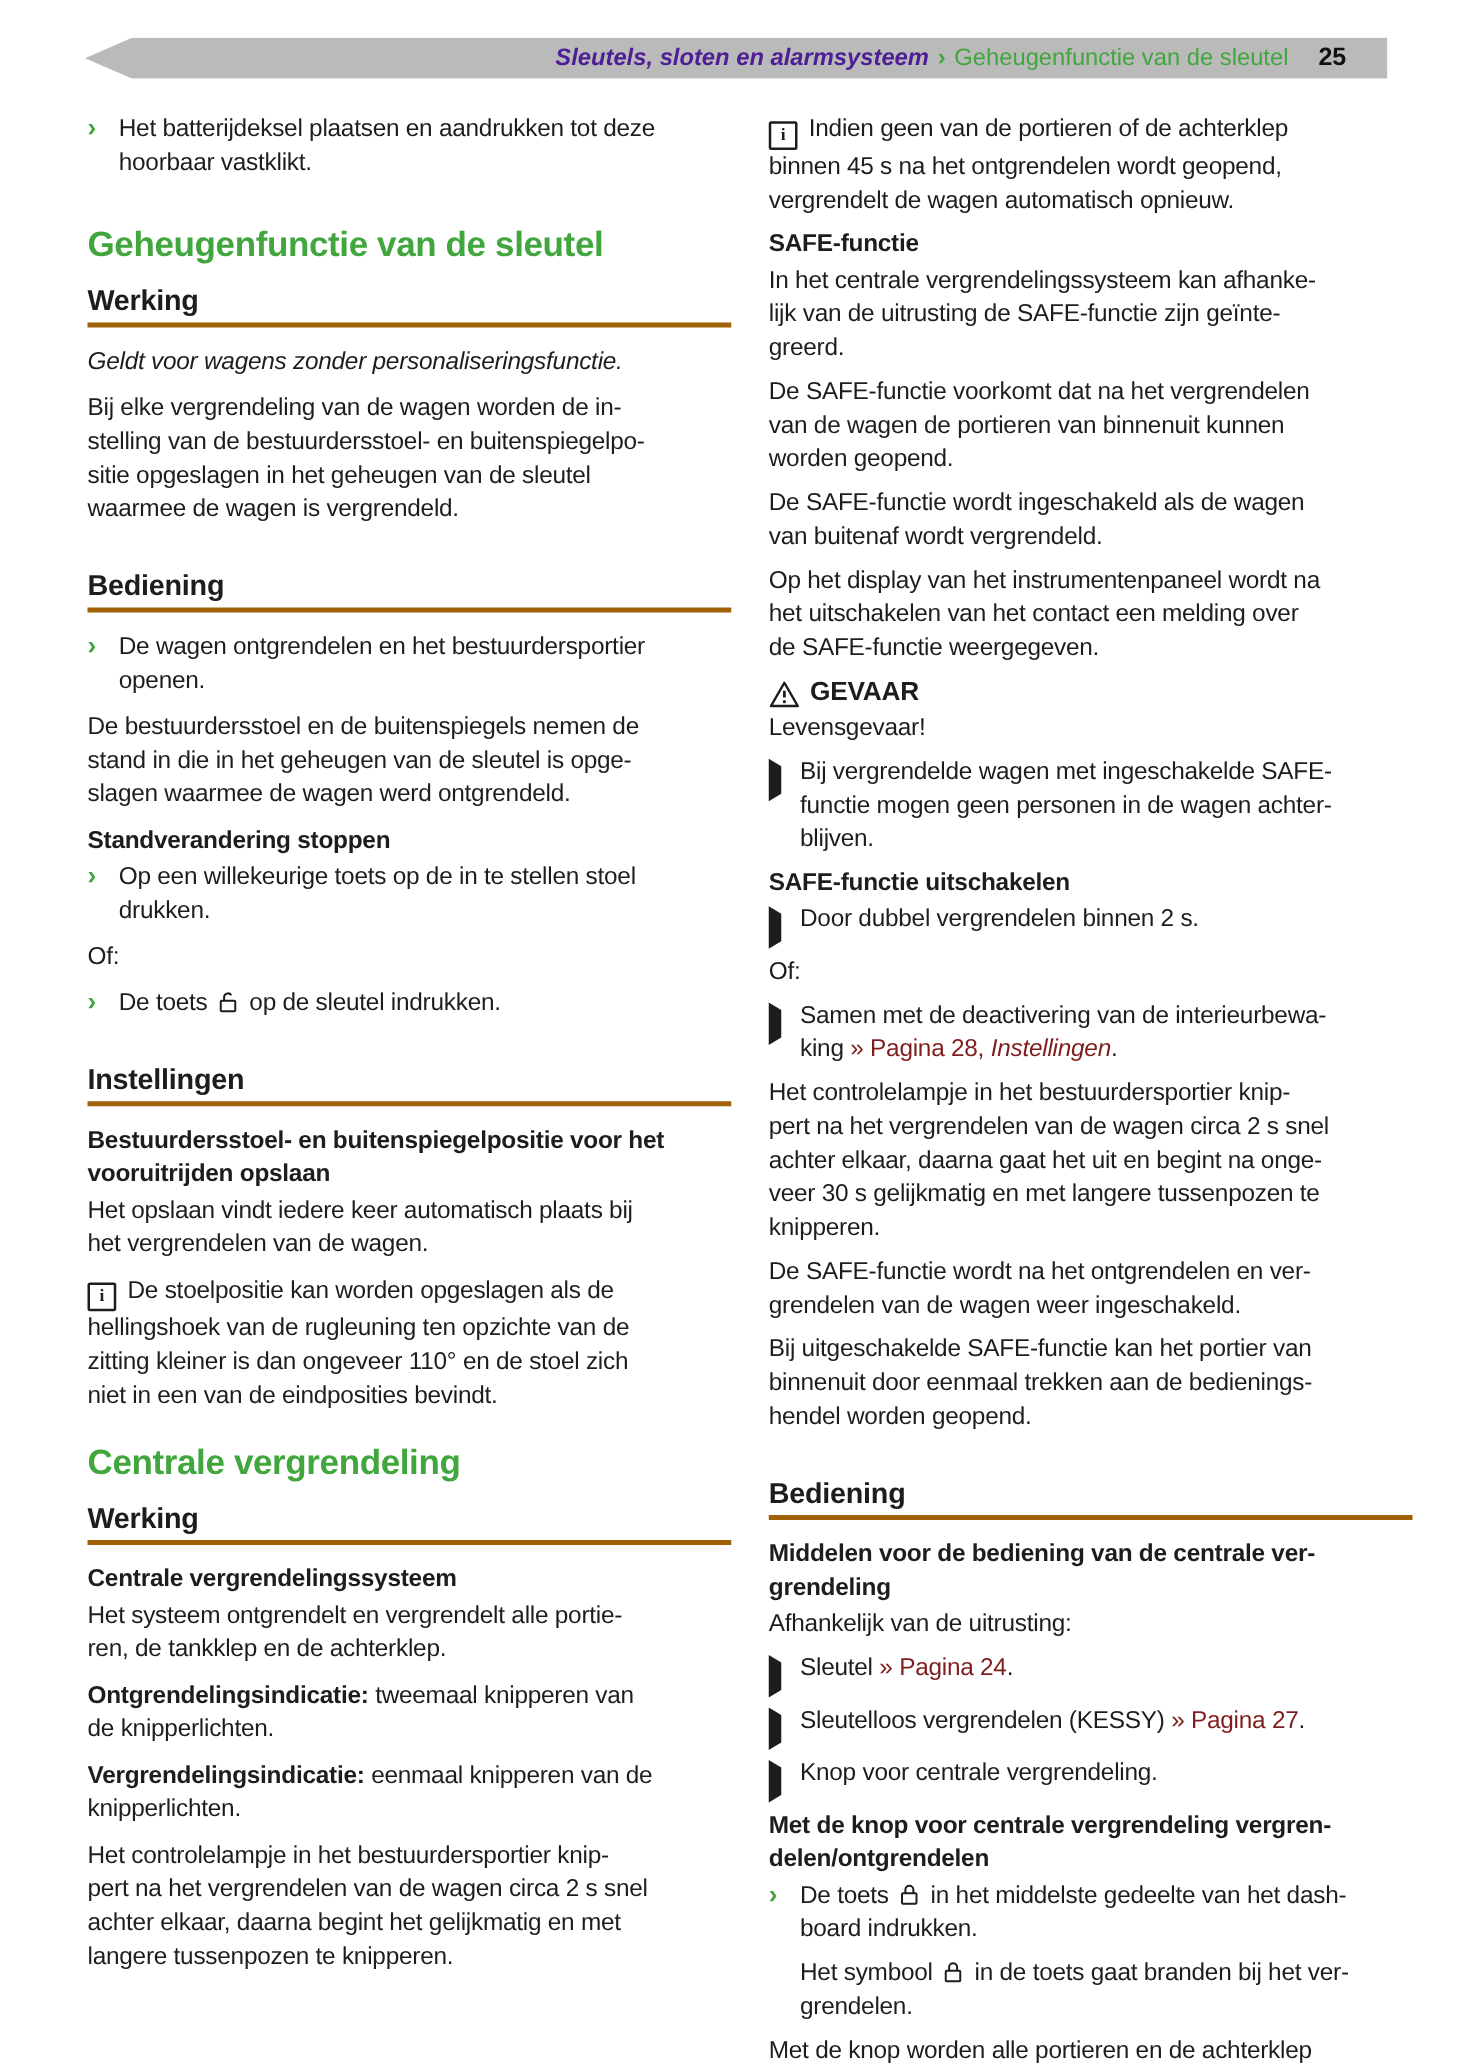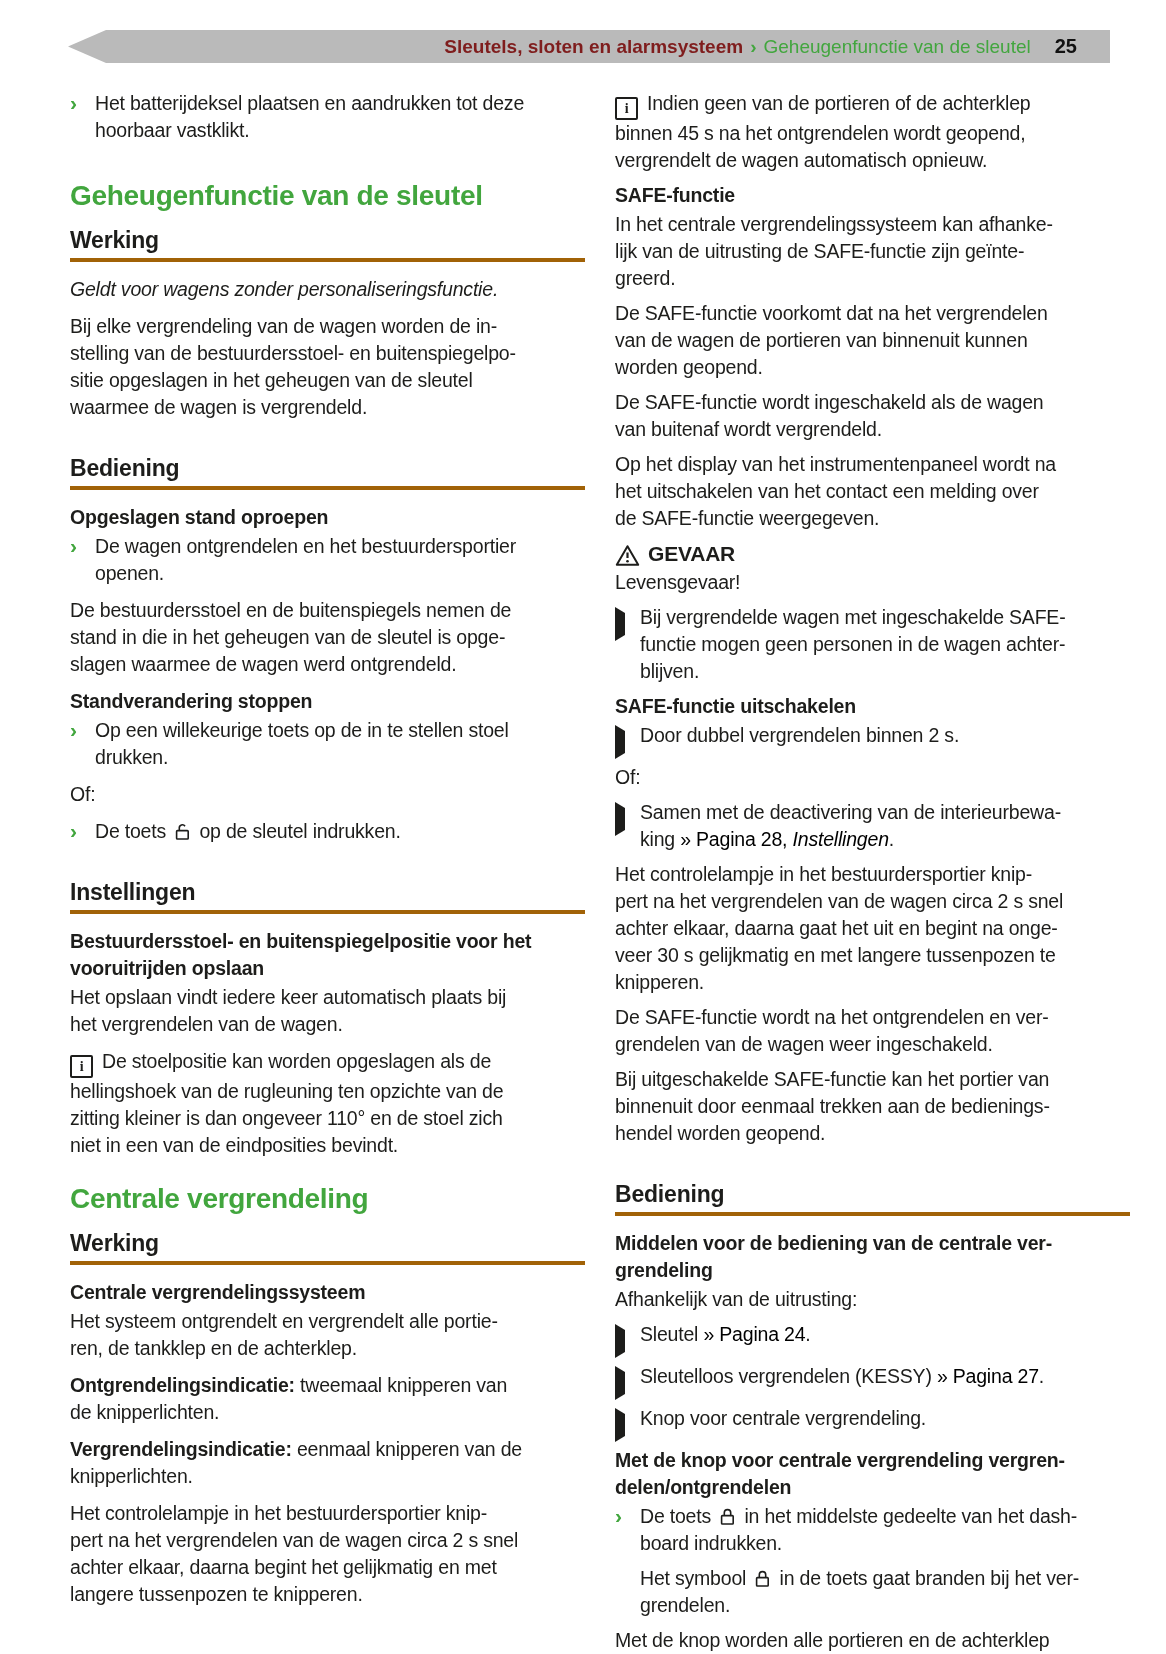--- a/index.html
+++ b/index.html
@@ -9,21 +9,21 @@
     color:#1d1d1b;
   }
   .headerbar{
     position:absolute;left:68px;top:30px;width:1042px;height:33px;
     background:#bababa;
     clip-path:polygon(38px 0,100% 0,100% 100%,38px 100%,0 50%);
     display:flex;align-items:center;justify-content:flex-end;
     padding-right:0;box-sizing:border-box;
     font-size:19px;line-height:33px;white-space:nowrap;
   }
-  .headerbar .crumb-main{font-weight:bold;color:#7f1d1d;}
+  .headerbar .crumb-main{font-weight:bold;color:#4c1d95;font-style:italic;}
   .headerbar .crumb-sep{color:#42a63e;margin:0 7px;font-weight:bold;}
   .headerbar .crumb-sub{color:#42a63e;}
   .headerbar .pagenum{font-weight:bold;color:#111;margin-left:24px;margin-right:33px;font-size:20px;}
 
   .col{position:absolute;top:90px;font-size:19.5px;line-height:27px;letter-spacing:-0.2px;}
   .col-left{left:70px;width:515px;}
   .col-right{left:615px;width:515px;}
 
   .pre{white-space:pre-line;}
   p.para{margin:0 0 10px 0;}
@@ -48,21 +48,21 @@
 
   .info-icon{
     display:inline-block;width:19px;height:19px;border:2px solid #1d1d1b;border-radius:2px;
     font-size:14px;font-weight:bold;line-height:19px;text-align:center;vertical-align:-3px;
     margin-right:9px;font-family:"Liberation Serif","DejaVu Serif",serif;
   }
   .inline-svg{vertical-align:-3px;margin:0 4px;}
   .warn-head{display:flex;align-items:flex-end;font-weight:bold;font-size:21px;margin:4px 0 2px 0;}
   .warn-head svg{margin-right:8px;}
   .indent{padding-left:25px;}
-  .link{color:#000000;}
+  .link{color:#7f1d1d;}
   .link .it{font-style:italic;}
   .note-italic{font-style:italic;}
   .boldlead{font-weight:bold;}
 </style>
 </head>
 <body>
 
 <div class="headerbar">
   <span class="crumb-main">Sleutels, sloten en alarmsysteem</span>
     <span class="crumb-sep">›</span>
@@ -81,21 +81,20 @@
   <h1 class="grn">Geheugenfunctie van de sleutel</h1>
 
   <h2 class="rule after-h1">Werking</h2>
   <p class="para note-italic pre">Geldt voor wagens zonder personaliseringsfunctie.</p>
   <p class="para pre">Bij elke vergrendeling van de wagen worden de in-
 stelling van de bestuurdersstoel- en buitenspiegelpo-
 sitie opgeslagen in het geheugen van de sleutel
 waarmee de wagen is vergrendeld.</p>
 
   <h2 class="rule">Bediening</h2>
-  <h3 class="sub">Opgeslagen stand oproepen</h3>
   <div class="bullet">
       <span class="mark">›</span>
       <span class="btext pre">De wagen ontgrendelen en het bestuurdersportier
 openen.</span>
     </div>
   <p class="para pre">De bestuurdersstoel en de buitenspiegels nemen de
 stand in die in het geheugen van de sleutel is opge-
 slagen waarmee de wagen werd ontgrendeld.</p>
 
   <h3 class="sub">Standverandering stoppen</h3>

